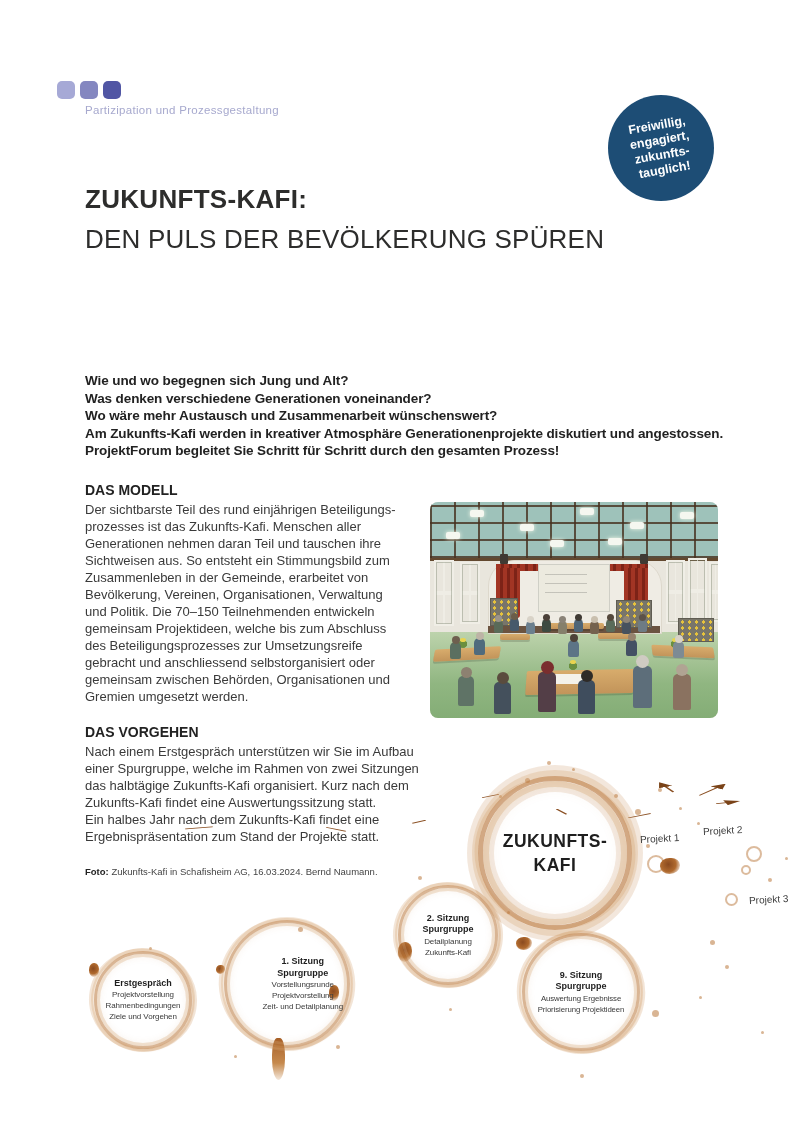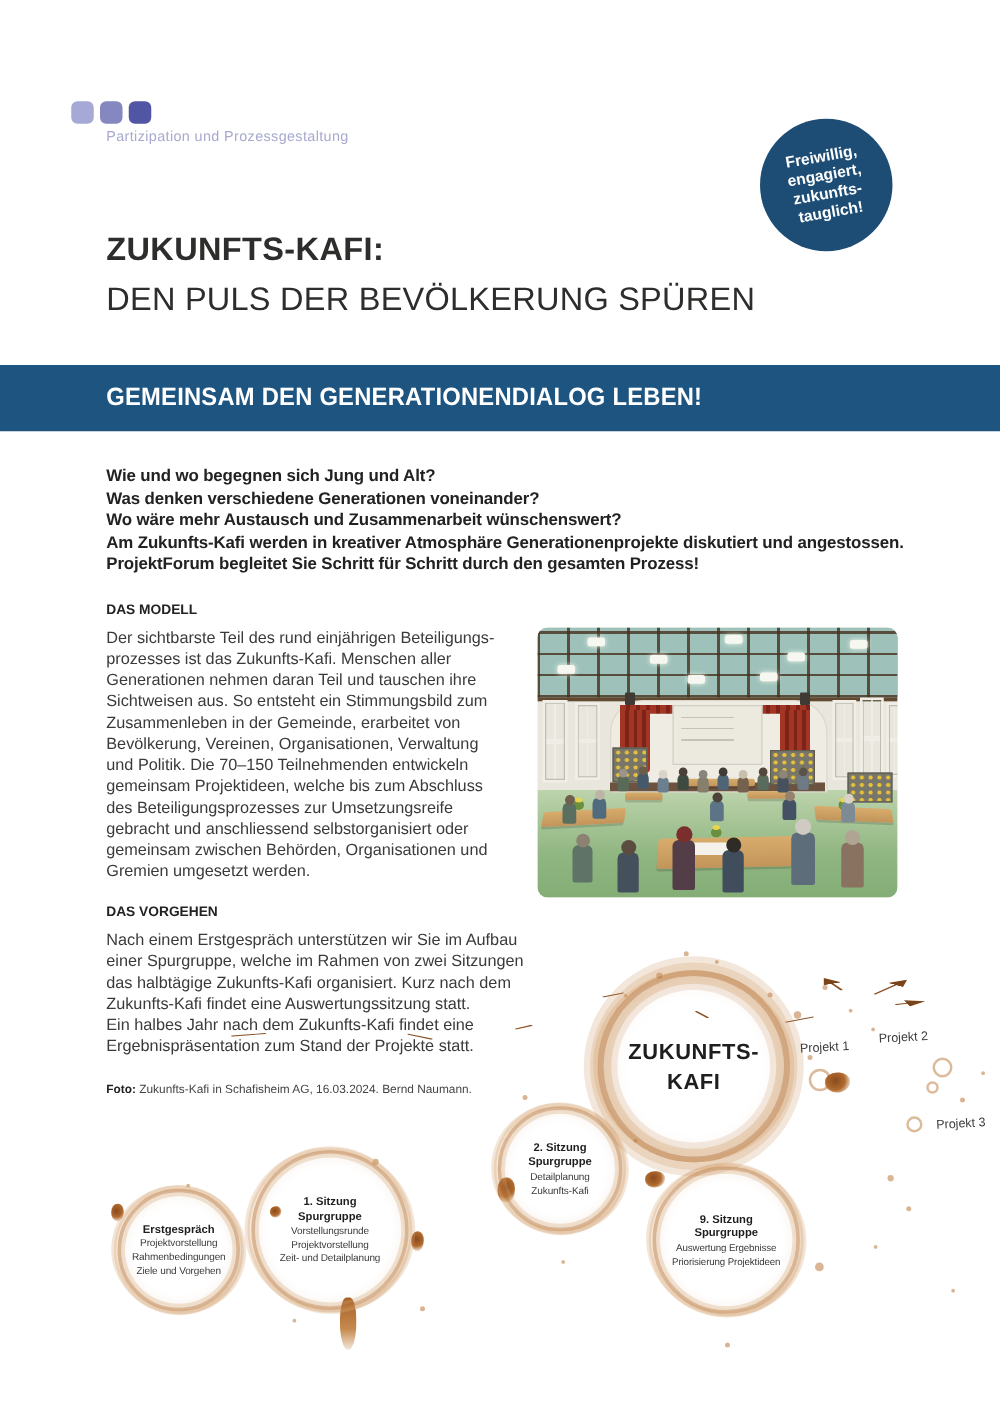--- a/index.html
+++ b/index.html
@@ -24,21 +24,21 @@
   
   .title1{position:absolute;left:85px;top:184px;font-size:26px;font-weight:700;letter-spacing:.3px;}
   .title2{position:absolute;left:85px;top:224px;font-size:26px;font-weight:400;letter-spacing:.2px;}
   .banner{position:absolute;left:0;top:292px;width:800px;height:53px;background:#1d5480;}
   .banner-text{display:inline-block;margin-left:85px;line-height:53px;color:#fff;font-size:20px;
                font-weight:700;letter-spacing:.2px;transform:scaleX(.95);transform-origin:left center;}
 
   
   .intro{position:absolute;left:85px;top:372px;font-size:13.5px;font-weight:700;line-height:17.5px;
          white-space:pre-line;letter-spacing:-.1px;color:#222;}
-  .sec-head{position:absolute;font-size:11px;font-weight:700;color:#222;}
+  .sec-head{position:absolute;font-size:14px;font-weight:700;color:#222;}
   .sec-body{position:absolute;font-size:13px;line-height:17px;color:#3a3a3a;white-space:pre-line;}
   #modell-head{left:85px;top:482px;} #modell-body{left:85px;top:501px;}
   #vorgehen-head{left:85px;top:724px;} #vorgehen-body{left:85px;top:743px;}
   .caption{position:absolute;left:85px;top:866px;font-size:9.5px;color:#444;}
   .cap-b{font-weight:700;color:#222;}
 
   
   .photo{position:absolute;left:430px;top:502px;width:288px;height:216px;border-radius:8px;
          overflow:hidden;background:#e9e6dd;}
 
@@ -53,21 +53,21 @@
         box-shadow:0 0 0 6px rgba(216,170,118,.30), 0 0 0 11px rgba(186,120,60,.18),
                    inset 0 0 0 6px rgba(216,170,118,.35), inset 0 0 0 11px rgba(186,120,60,.15),
                    inset 0 0 18px rgba(186,120,60,.2);}
   .node-text{position:relative;z-index:2;padding:4px;}
   .node-title{font-weight:700;font-size:9px;line-height:11.5px;color:#1e1e1e;white-space:pre-line;}
   .node-details{font-size:8px;line-height:11px;color:#3a3a3a;white-space:pre-line;letter-spacing:-.1px;}
   #node-kafi .node-title{font-size:17.5px;line-height:24px;letter-spacing:.5px;}
   #node-erg .node-title{font-size:8px;line-height:10.5px;}
   #node-s3 .node-details{font-size:7.8px;}
   #node-erst{left:94px;top:951px;width:92px;height:92px;}
-  #node-s1{left:201px;top:920px;width:120px;height:122px;}
+  #node-s1{left:224px;top:920px;width:120px;height:122px;justify-content:flex-end;}
   #node-komm{left:336px;top:956px;width:100px;height:100px;}
   #node-s2{left:398px;top:885px;width:94px;height:94px;}
   #node-kafi{left:478px;top:776px;width:144px;height:144px;}
   #node-s3{left:522px;top:933px;width:112px;height:112px;}
   #node-erg{left:641px;top:884px;width:76px;height:76px;}
   .proj-label{position:absolute;font-size:10px;color:#3c3c3c;transform:rotate(-3deg);}
   #proj1{left:640px;top:833px;} #proj2{left:703px;top:825px;} #proj3{left:749px;top:894px;}
   .connectors{position:absolute;left:0;top:750px;pointer-events:none;}
   .decor{position:absolute;inset:0;pointer-events:none;}
 </style>
@@ -88,23 +88,20 @@
   <div class="badge">
     <div class="badge-text">Freiwillig,
 engagiert,
 zukunfts-
 tauglich!</div>
   </div>
 
   <div class="title1">ZUKUNFTS-KAFI:</div>
   <div class="title2">DEN PULS DER BEVÖLKERUNG SPÜREN</div>
 
-  <div class="banner">
-    <span class="banner-text">GEMEINSAM DEN GENERATIONENDIALOG LEBEN!</span>
-  </div>
 
   <div class="intro">Wie und wo begegnen sich Jung und Alt?
 Was denken verschiedene Generationen voneinander?
 Wo wäre mehr Austausch und Zusammenarbeit wünschenswert?
 Am Zukunfts-Kafi werden in kreativer Atmosphäre Generationenprojekte diskutiert und angestossen.
 ProjektForum begleitet Sie Schritt für Schritt durch den gesamten Prozess!</div>
 
   <div class="sec-head" id="modell-head">DAS MODELL</div>
   <div class="sec-body" id="modell-body">Der sichtbarste Teil des rund einjährigen Beteiligungs-
 prozesses ist das Zukunfts-Kafi. Menschen aller

